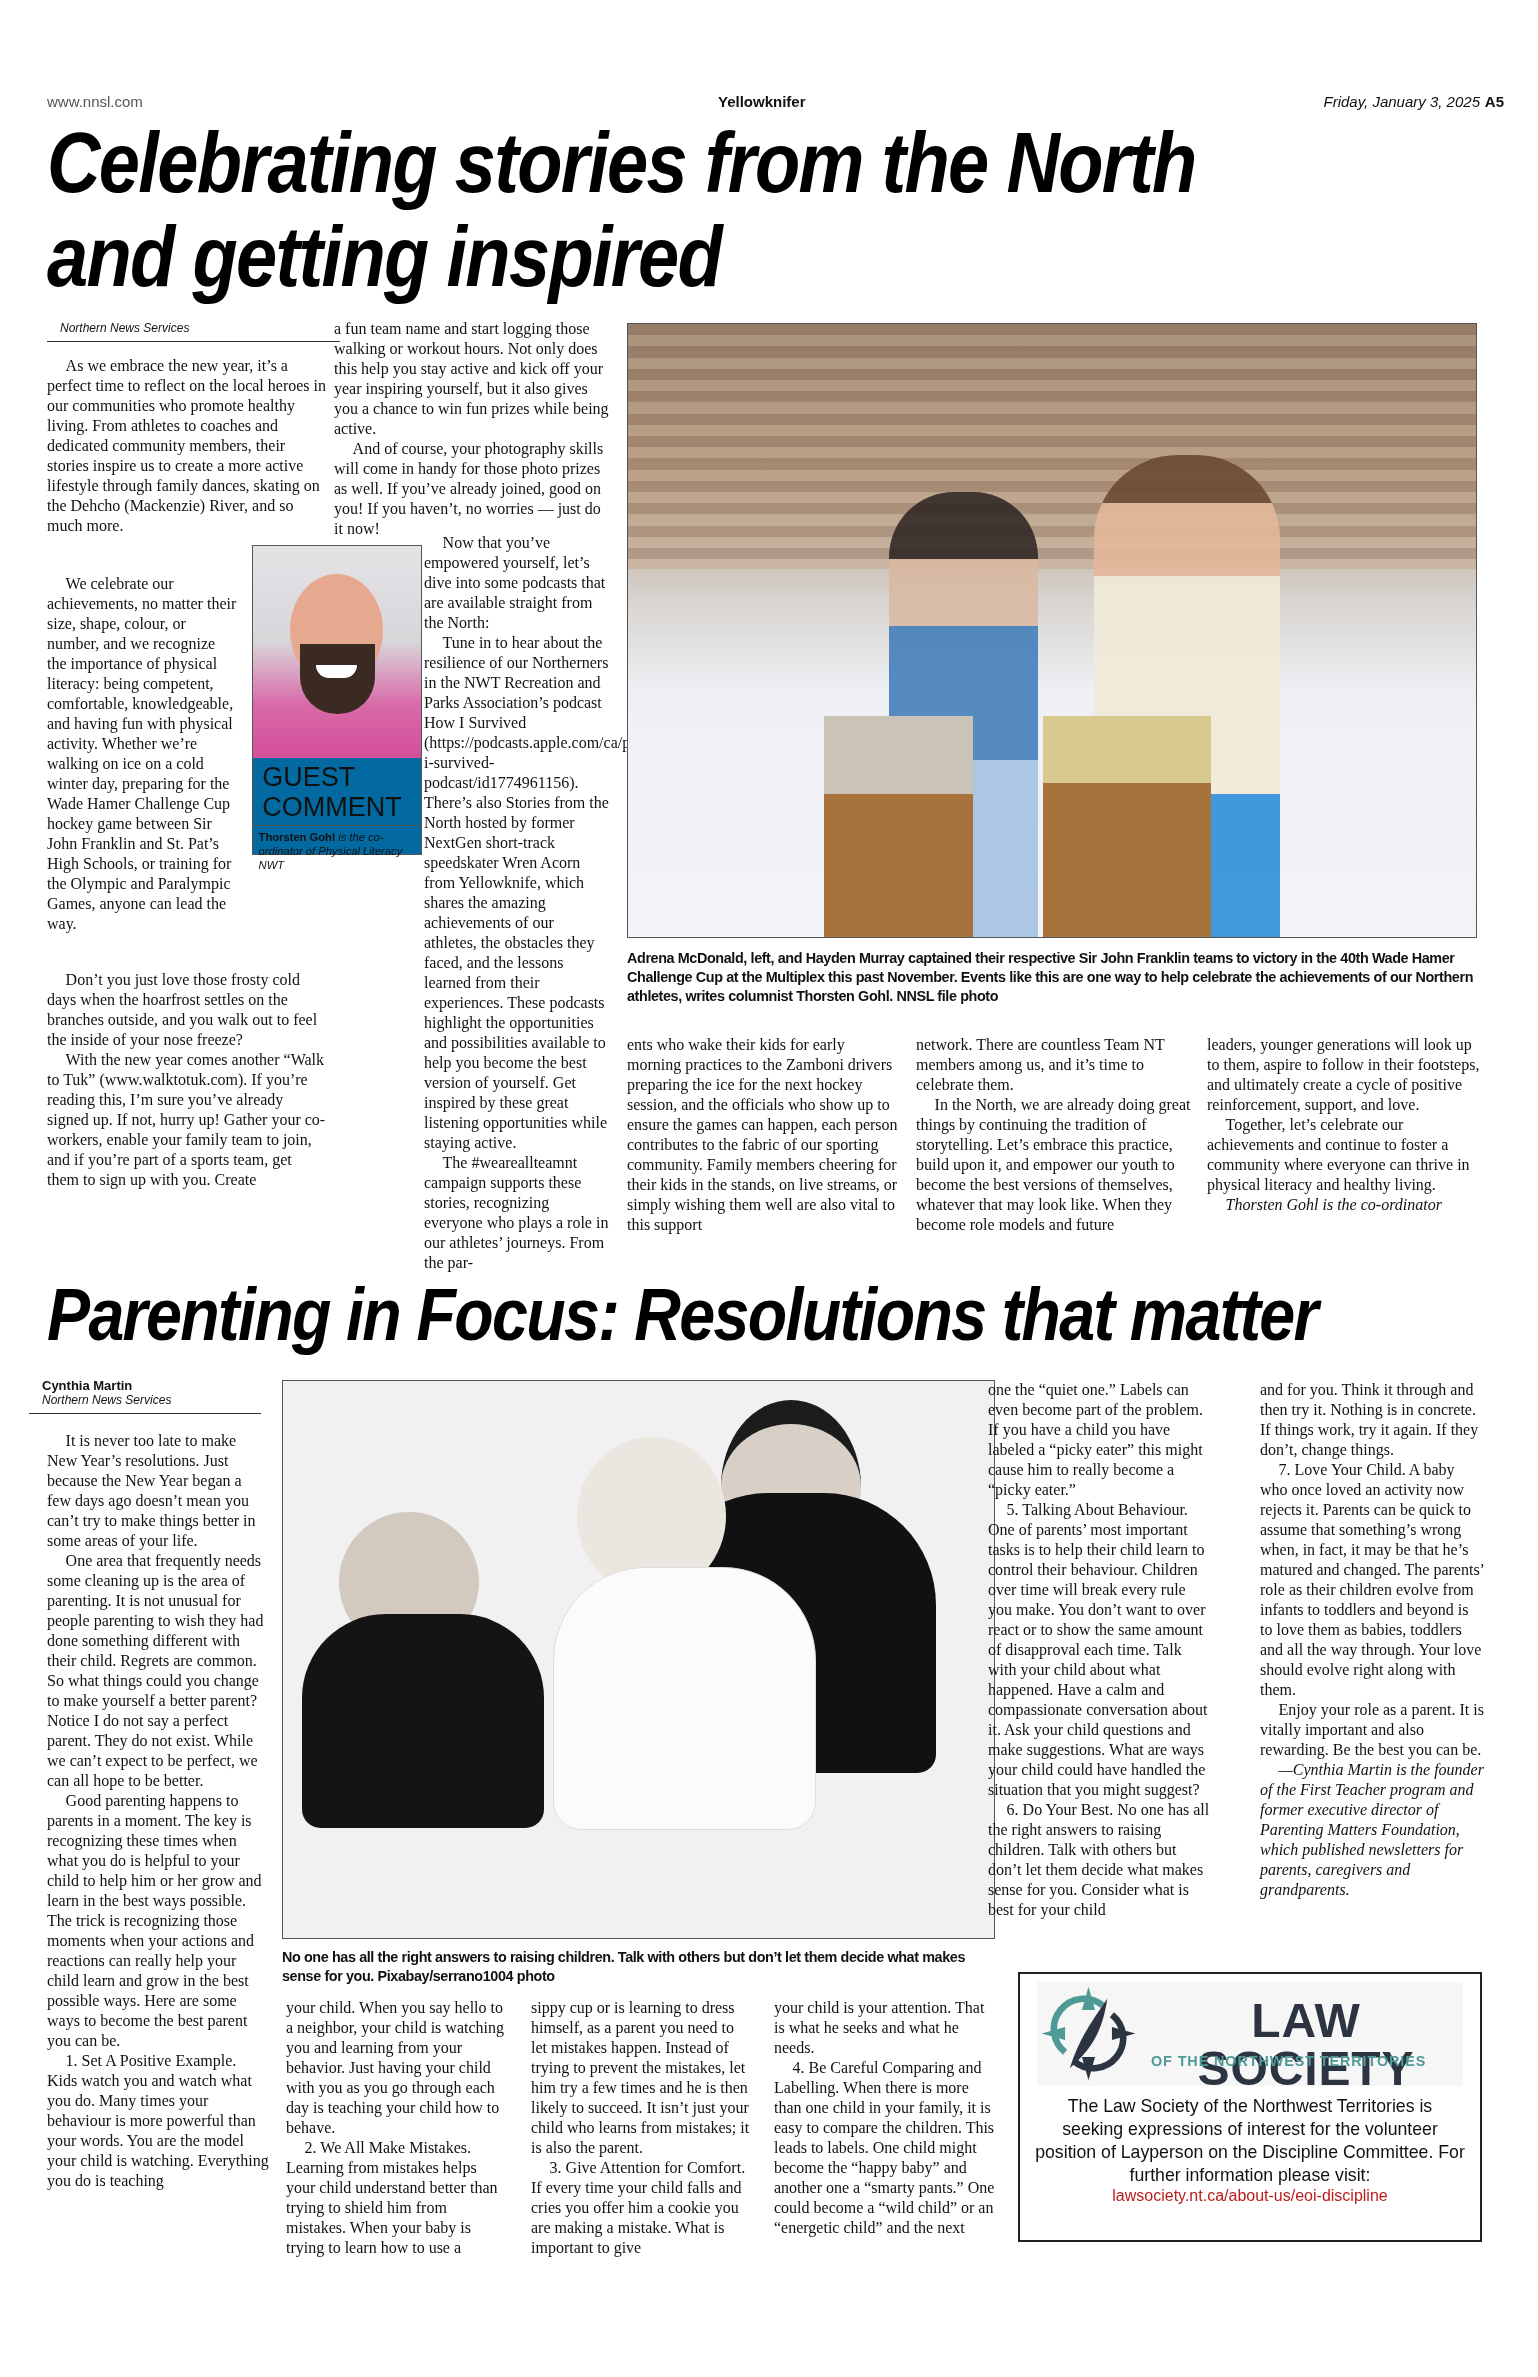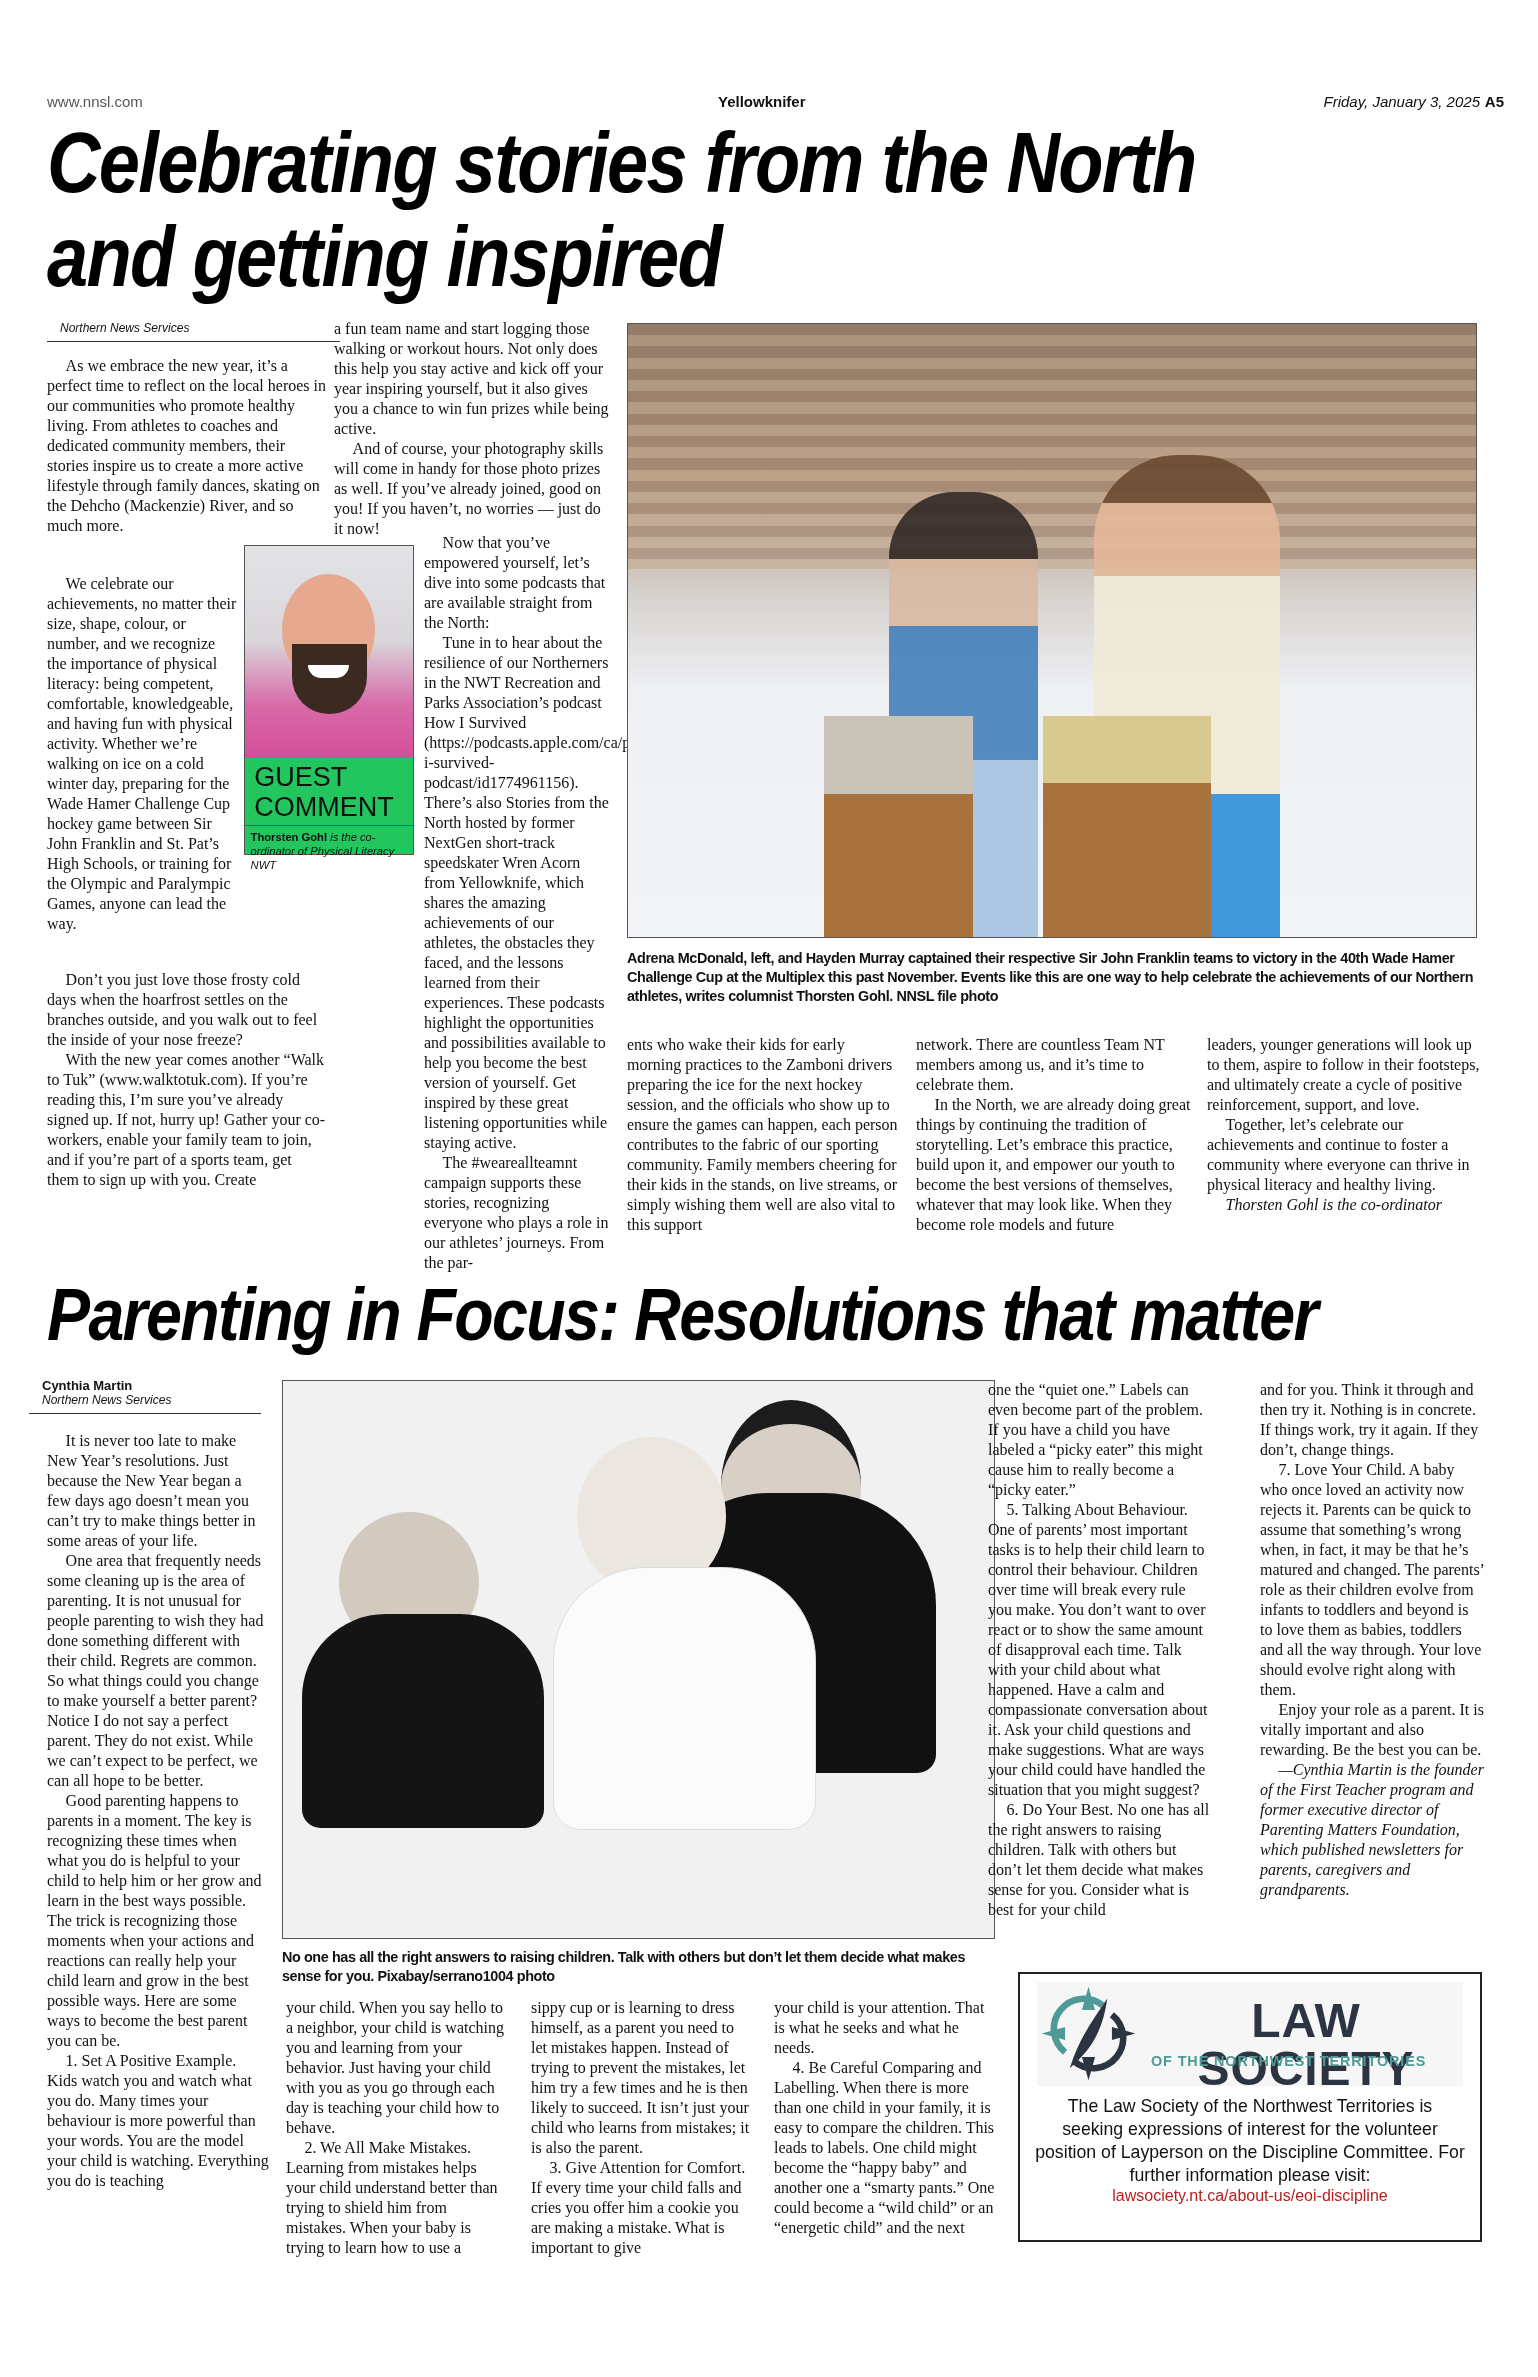--- a/index.html
+++ b/index.html
@@ -32,21 +32,21 @@
 <div class="abs headline h1" style="top:213px;">and getting inspired</div>
 
 <div class="abs byline" style="left:47px;top:321px;width:280px;">
   <span>Northern News Services</span>
 </div>
 
 <div class="abs col" style="left:47px;top:356px;width:280px;">
   <p style="padding-right:0;">As we embrace the new year, it’s a perfect time to reflect on the local heroes in our communities who promote healthy living. From athletes to coaches and dedicated community members, their stories inspire us to create a more active lifestyle through family dances, skating on the Dehcho (Mackenzie) River, and so much more.</p>
 </div>
 
-<div class="abs" style="left:244px;top:545px;width:168px;height:308px;border:1.9px solid #555;background:#22c55e;">
+<div class="abs" style="left:252px;top:545px;width:168px;height:308px;border:1.9px solid #555;background:#0369a1;">
   <div style="height:212px;background:linear-gradient(180deg,#e3e3e6 0%,#d9d6da 45%,#d86aa8 75%,#d44e9a 100%);position:relative;overflow:hidden;">
     <div style="position:absolute;left:37px;top:28px;width:93px;height:112px;border-radius:50%;background:#e6a98f;"></div>
     <div style="position:absolute;left:47px;top:98px;width:75px;height:70px;border-radius:0 0 37px 37px;background:#3b2a22;"></div>
     <div style="position:absolute;left:63px;top:119px;width:41px;height:13px;border-radius:0 0 18.6px 18.6px;background:#fff;"></div>
   </div>
   <div class="sans" style="font-size:27px;line-height:30px;padding:3.7px 9.3px;border-bottom:1.9px solid #555;">
     <div>GUEST</div>
     <div>COMMENT</div>
   </div>
   <div class="sans" style="font-size:11.2px;line-height:14px;padding:3.7px 5.6px;">

